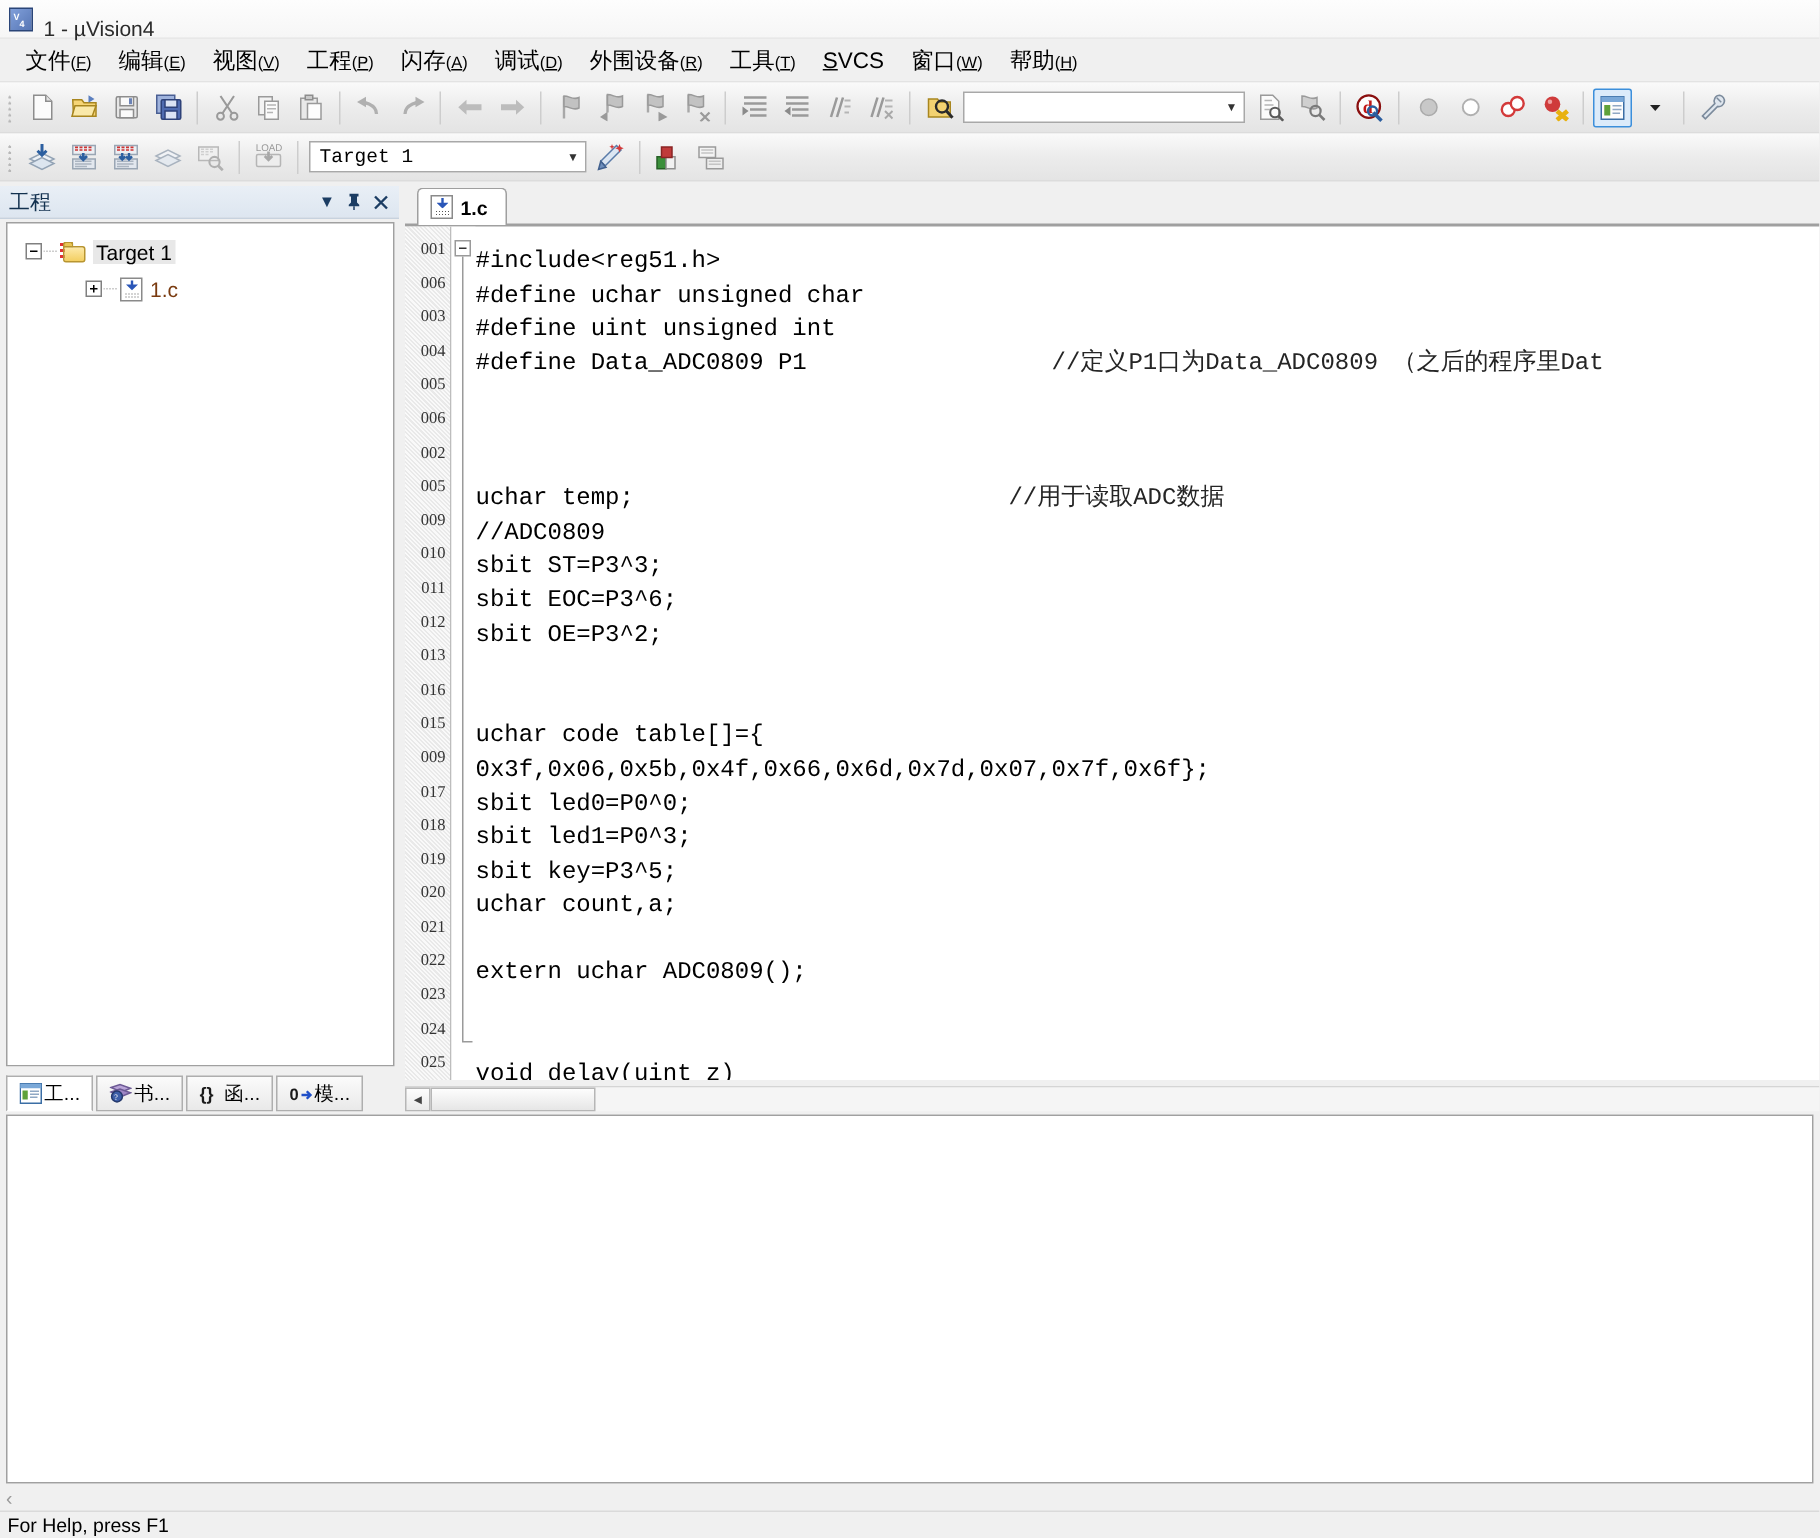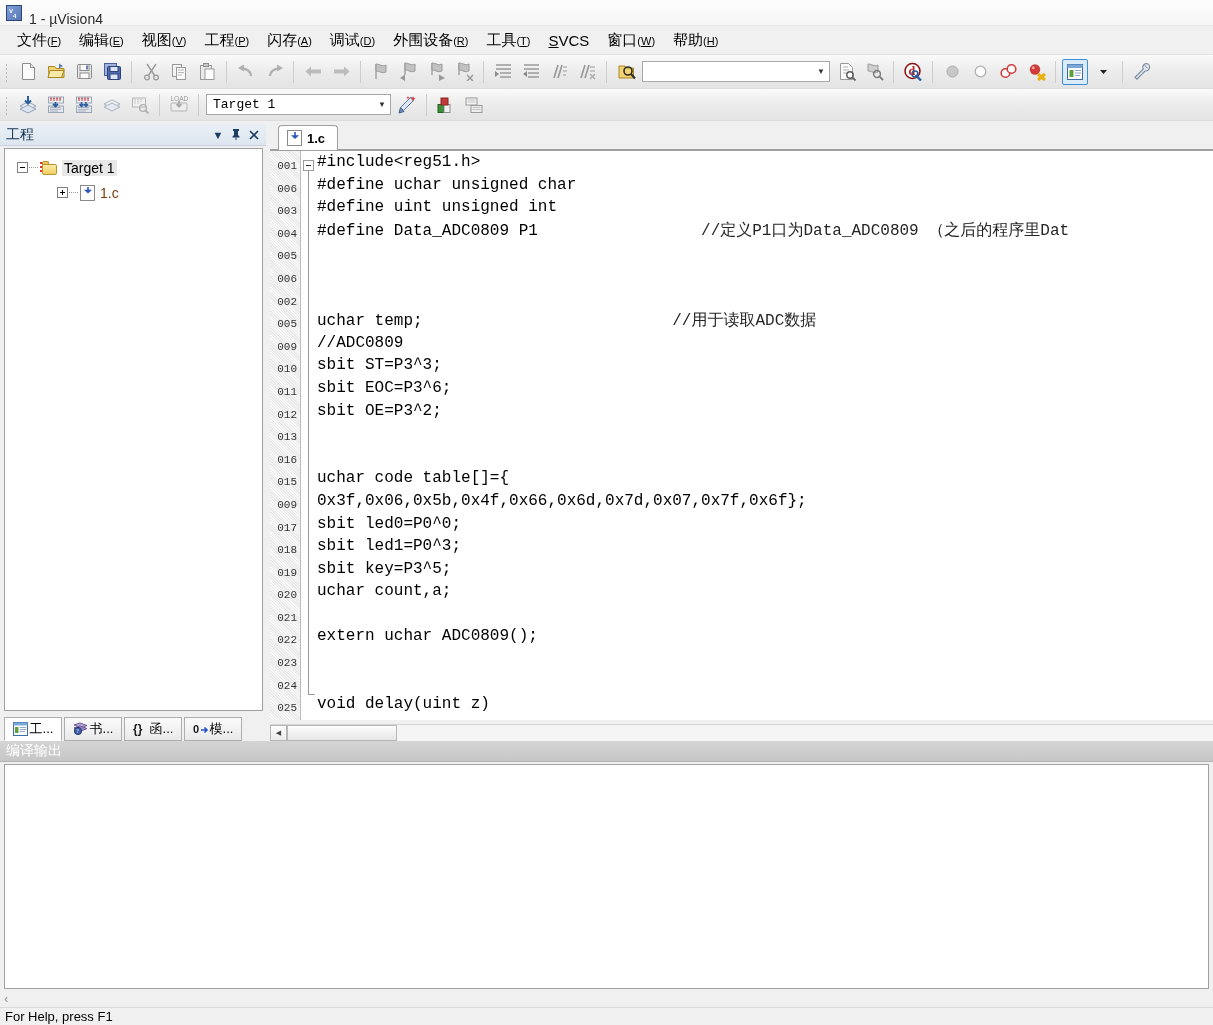--- a/index.html
+++ b/index.html
@@ -247,21 +247,21 @@
   #gutter {
     width: 31px; flex: none;
     background: #e9e9e9;
     background-image:
       repeating-linear-gradient(45deg, rgba(255,255,255,.75) 0 1px, transparent 1px 2px);
     border-right: 1px solid #bdbdbd;
     padding-top: 4px;
   }
   .gline {
     height: 22.6px; line-height: 22.6px;
-    font-family: Liberation Mono, monospace;
+    font-family: Liberation Serif, serif;
     font-size: 11px; color: #333;
     text-align: right; padding-right: 3px;
   }
   #foldcol {
     width: 16px; flex: none; position: relative;
     padding-top: 4px; background: #fff;
   }
   #foldcol .fline {
     position: absolute; left: 7px; top: 17px;
     width: 1px; height: 526px;
@@ -274,21 +274,21 @@
   #foldcol .fbox {
     position: absolute; left: 2px; top: 9px;
     width: 11px; height: 11px;
     border: 1px solid #9a9a9a; background: #fff;
   }
   #foldcol .fbox::before {
     content: ""; position: absolute; left: 2px; top: 4px;
     width: 5px; height: 1px; background: #333;
   }
   #code {
-    flex: 1; padding-top: 0;
+    flex: 1; padding-top: 12px;
     font-family: "Liberation Mono", monospace;
     font-size: 16px;
     white-space: pre;
     overflow: hidden;
     position: relative;
   }
   .cline {
     height: 22.6px; line-height: 22.6px;
     color: #000;
   }
@@ -878,23 +878,20 @@
     <div id="ed-hscroll">
       <div class="sbtn">◀</div>
       <div class="strack">
         <div class="sthumb"></div>
       </div>
     </div>
   </div>
 </div>
 
 <div id="build-panel">
-  <div id="build-caption">
-    <span class="cap-title">编译输出</span>
-  </div>
   <div id="build-body"></div>
   <div id="build-hscroll">
     <span class="lt">‹</span>
   </div>
 </div>
 
 <div id="statusbar">
   <span class="stext">For Help, press F1</span>
 </div>
 

